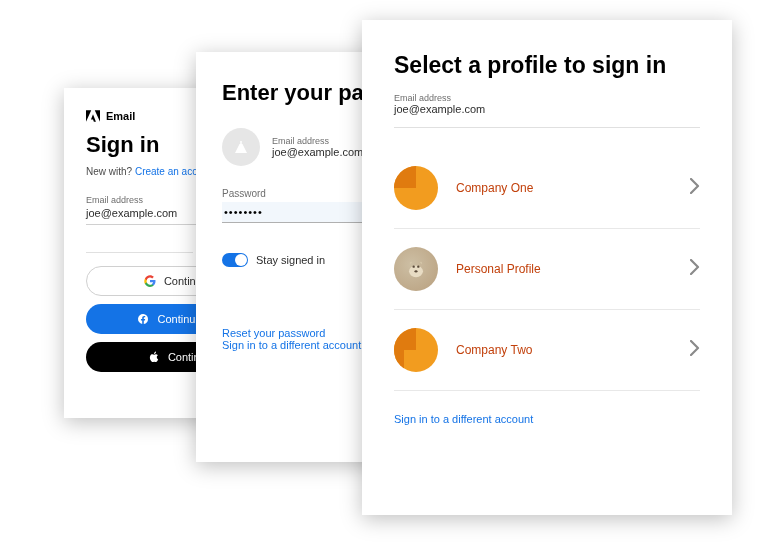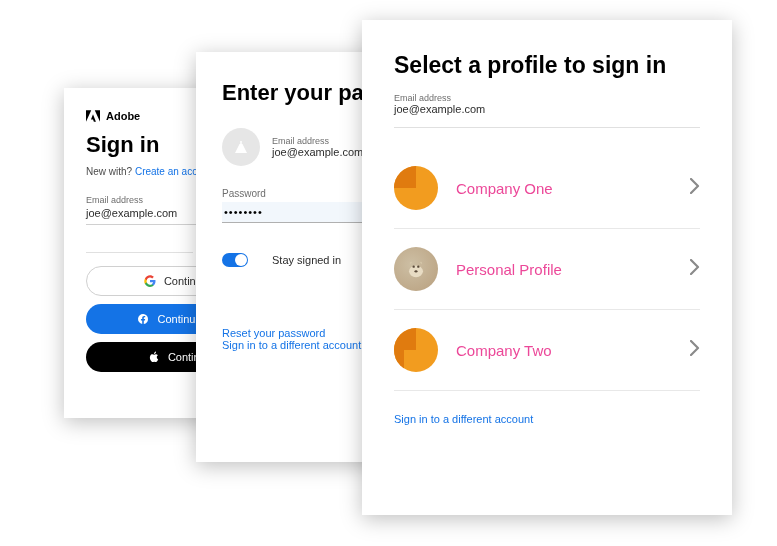--- a/index.html
+++ b/index.html
@@ -38,51 +38,51 @@
   
   .card2 { left: 196px; top: 52px; width: 310px; height: 410px; padding: 28px 26px; }
   .c2-title { font-size: 22px; font-weight: 700; color: #000; margin-bottom: 22px; }
   .email-row { display: flex; align-items: center; gap: 12px; margin-bottom: 22px; }
   .avatar-ph { width: 38px; height: 38px; border-radius: 50%; background: #e6e6e6; display: flex; align-items: center; justify-content: center; }
   .avatar-ph svg { width: 18px; height: 18px; fill: #fff; }
   .email-col .lbl { font-size: 9px; color: #6e6e6e; }
   .email-col .val { font-size: 11px; color: #2c2c2c; }
   .pw-label { font-size: 10px; color: #6e6e6e; margin-bottom: 3px; }
   .pw-input { width: 100%; border: none; border-bottom: 1px solid #b0b0b0; background: #f2f7fc; padding: 4px 2px; font-size: 11px; letter-spacing: 1px; outline: none; }
-  .toggle-row { display: flex; align-items: center; gap: 24px; margin-top: 30px; font-size: 11px; color: #2c2c2c; }
+  .toggle-row { display: flex; align-items: center; gap: 8px; margin-top: 30px; font-size: 11px; color: #2c2c2c; }
   .toggle { width: 26px; height: 14px; border-radius: 7px; background: #1473e6; position: relative; cursor: pointer; }
   .toggle .knob { width: 12px; height: 12px; background: #fff; border-radius: 50%; position: absolute; right: 1px; top: 1px; }
   .c2-links { margin-top: 60px; }
   .link { font-size: 11px; color: #1473e6; text-decoration: none; display: block; cursor: pointer; }
 
   
   .card3 { left: 362px; top: 20px; width: 370px; height: 495px; padding: 32px 32px; }
   .c3-title { font-size: 23px; font-weight: 700; color: #000; margin-bottom: 14px; }
   .c3-email .lbl { font-size: 9px; color: #6e6e6e; }
   .c3-email .val { font-size: 11px; color: #2c2c2c; border-bottom: 1px solid #e0e0e0; padding-bottom: 12px; margin-bottom: 20px; }
   .profile-row { display: flex; align-items: center; gap: 18px; padding: 18px 0; border-bottom: 1px solid #e8e8e8; cursor: pointer; }
-  .profile-row .name { flex: 1; font-size: 15px; color: #ec4899; }
+  .profile-row .name { flex: 1; font-size: 12px; color: #c2410c; }
   .chevron { color: #8a8a8a; }
   .chevron svg { width: 10px; height: 16px; }
   .company-avatar { width: 44px; height: 44px; border-radius: 50%; background: #f29c1f; position: relative; overflow: hidden; }
   .company-avatar .slice { position: absolute; left: 0; top: 0; width: 22px; height: 22px; background: #e07b0f; border-bottom-right-radius: 0; }
   .company-avatar.two .slice2 { position: absolute; left: 0; top: 22px; width: 10px; height: 22px; background: #e07b0f; }
   .personal-avatar { width: 44px; height: 44px; border-radius: 50%; background: radial-gradient(circle at 40% 40%, #cdbfa4, #b89f7e); position: relative; overflow: hidden; display:flex; align-items:center; justify-content:center; }
   .personal-avatar svg { width: 28px; height: 28px; }
   .c3-link-wrap { margin-top: 22px; }
 </style>
 </head>
 <body>
 
 <div class="card card1">
   <div class="adobe-logo">
     <svg viewBox="0 0 24 20">
         <path fill="#000" d="M0 0 L9 0 L0 20 Z M15 0 L24 0 L24 20 Z M12 7 L17 20 L13.5 20 L12 16 L8.5 16 Z"></path>
       </svg>
-    <span>Adobe</span>
+    <span>Email</span>
   </div>
   <div class="c1-title">Sign in</div>
   <div class="newuser">
     <span>New with? </span><a href="#">Create an account</a>
   </div>
   <div class="field-label">Email address</div>
   <div class="field-value">joe@example.com</div>
   <div class="or-row">
     <div class="line"></div>
       <span>Or</span>

